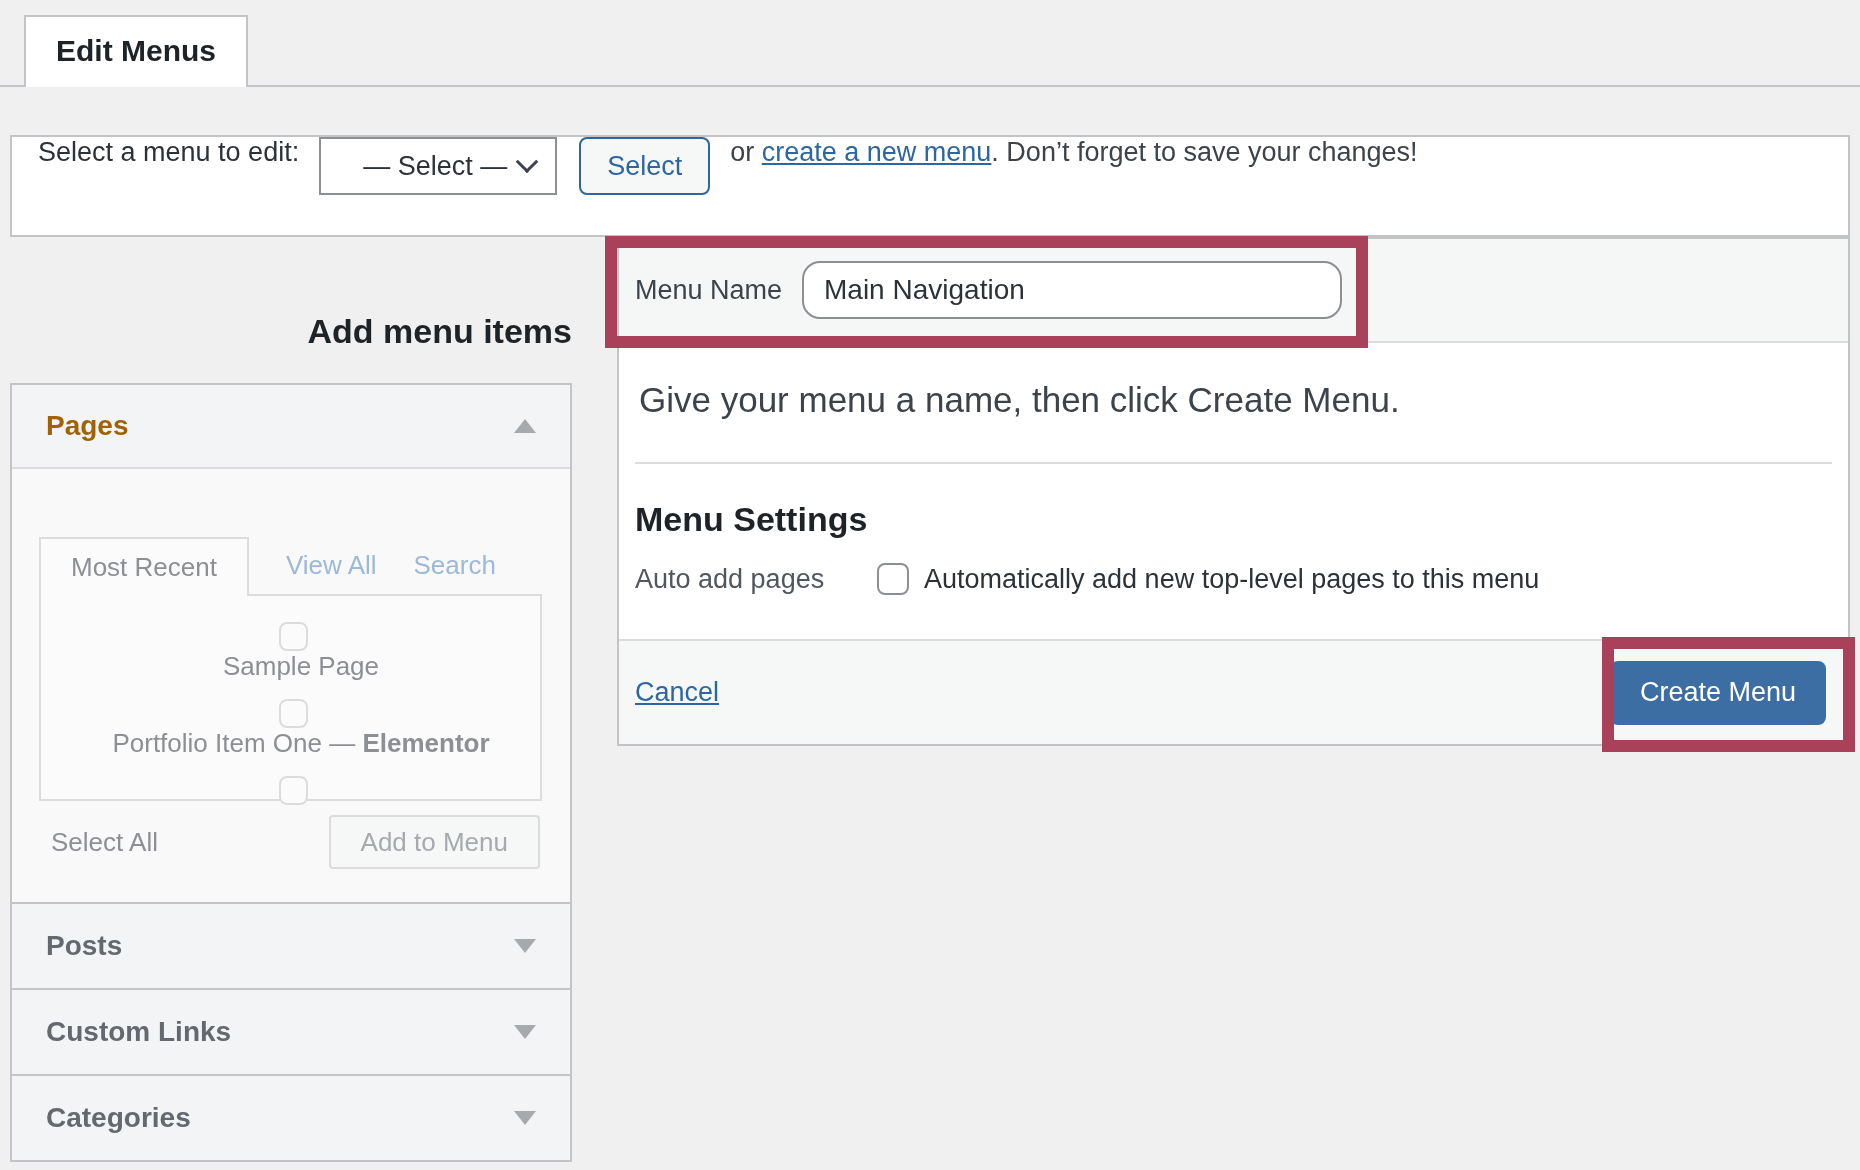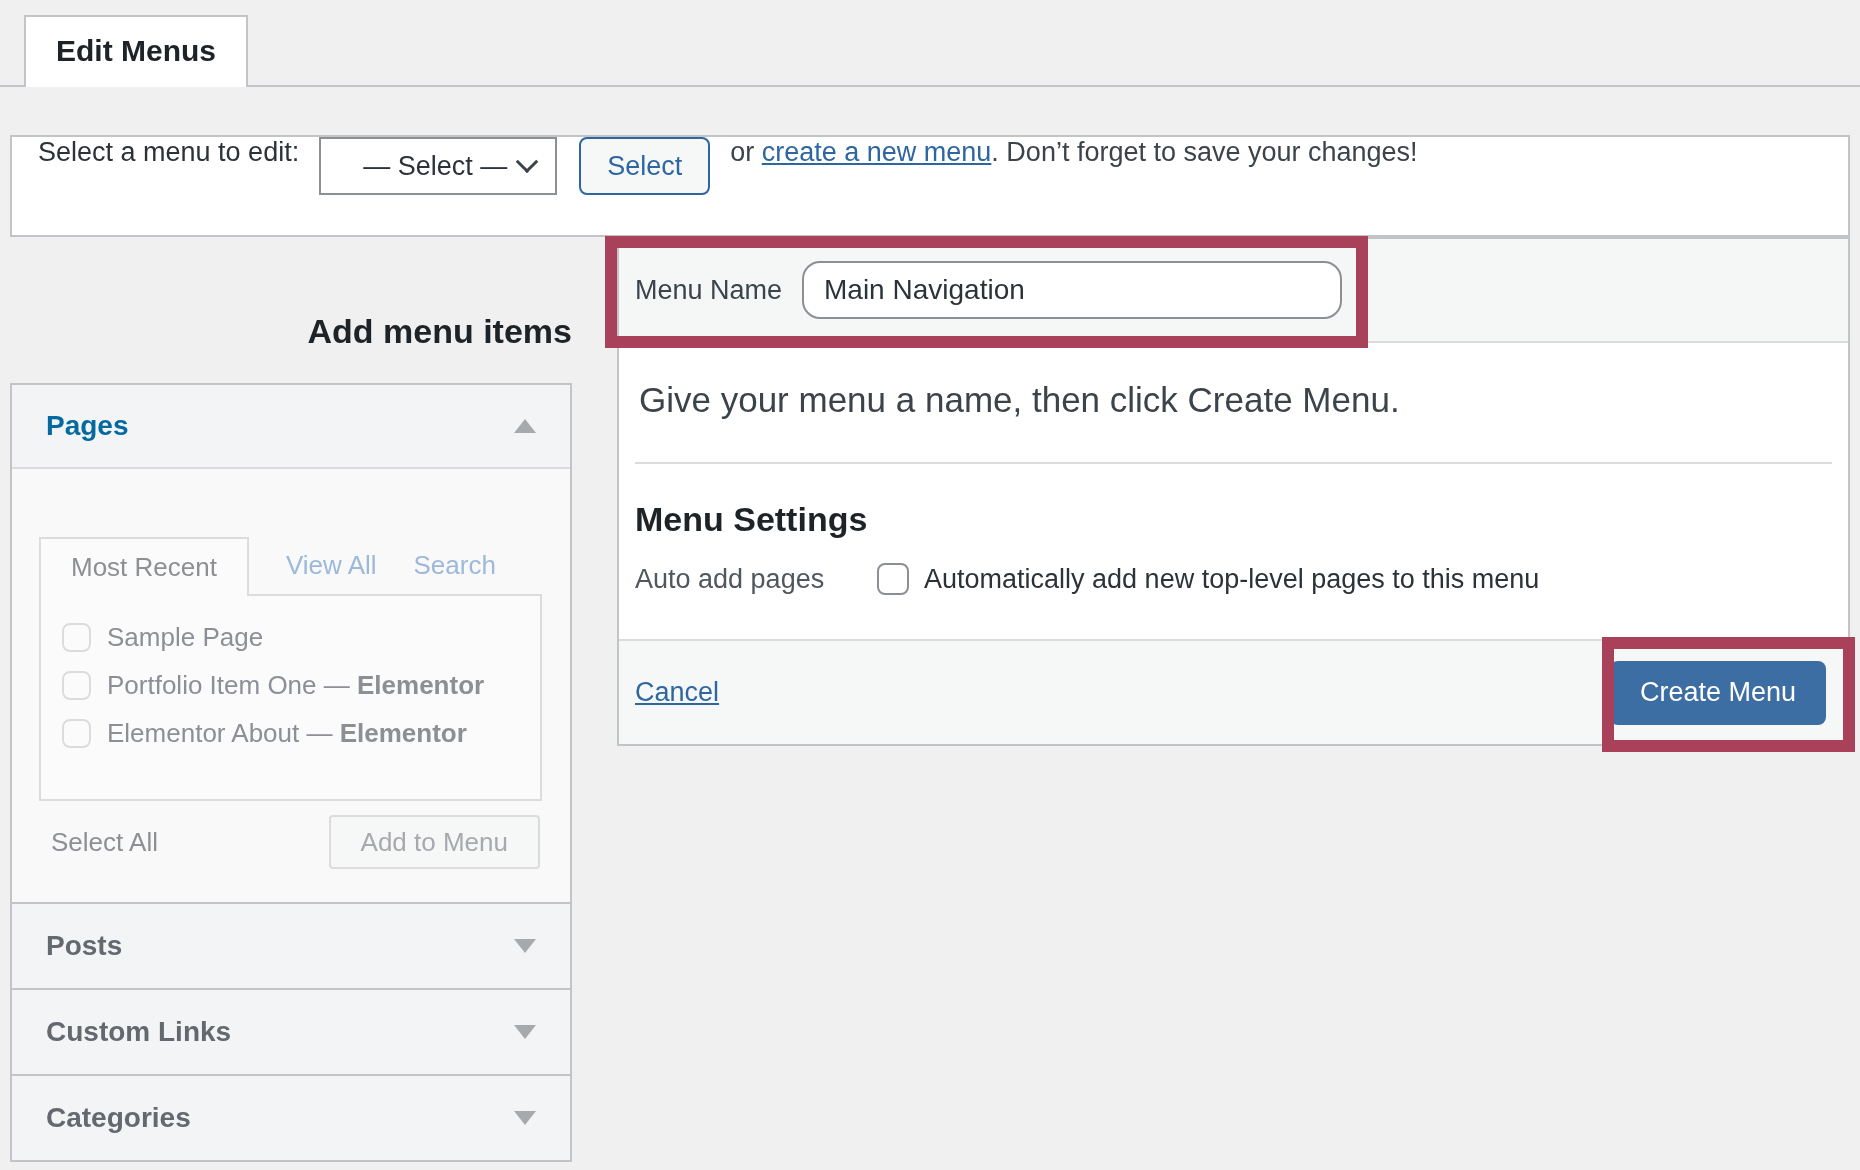--- a/index.html
+++ b/index.html
@@ -60,21 +60,21 @@
     font-size:34px; font-weight:bold; color:#1d2327;
     margin:76px 0 34px 2px; line-height:36px;text-align:right;
   }
 
   
   .accordion { border:2px solid #c3c4c7; background:#f3f4f5; width:562px; }
   .acc-header {
     height:84px; display:flex; align-items:center; justify-content:space-between;
     padding:0 34px; font-size:28px; font-weight:bold; cursor:pointer;
   }
-  .acc-header.open { color:#0369a1; border-bottom:2px solid #dcdcde; }
+  .acc-header.open { color:#a16207; border-bottom:2px solid #dcdcde; }
   .acc-header.closed { color:#646970; border-top:2px solid #c3c4c7; height:86px; }
   .tri-up {
     width:0; height:0; border-left:11px solid transparent;
     border-right:11px solid transparent; border-bottom:14px solid #a7aaad;
   }
   .tri-down {
     width:0; height:0; border-left:11px solid transparent;
     border-right:11px solid transparent; border-top:14px solid #a7aaad;
   }
   .pages-body { background:#f9f9fa; padding:68px 28px 33px 27px; }
@@ -83,21 +83,21 @@
     background:#fbfbfc; border:2px solid #dcdcde; border-bottom:none;
     height:59px; margin-bottom:-2px; padding:0 30px;
     display:flex; align-items:center;
     color:#8c8f94; font-size:26px; position:relative; z-index:2; cursor:pointer;
   }
   .tab-link { color:#9cb9da; font-size:26px; margin-left:37px; cursor:pointer; text-decoration:none; }
   .list-box {
     border:2px solid #dcdcde; background:#fbfbfc;
     height:207px; padding:26px 0 0 21px; position:relative; z-index:1;
   }
-  .page-item { display:flex; align-items:center; margin-bottom:17px; font-size:26px; color:#8c8f94; }
+  .page-item { display:flex; align-items:center; margin-bottom:17px; font-size:26px; color:#8c8f94;flex-direction:column; }
   .page-item b { font-weight:bold; }
   .cb {
     width:29px; height:29px; flex:none;
     border:2px solid #dcdcde; border-radius:8px; background:#fbfbfc;
     margin-right:16px; cursor:pointer;
   }
   .bottom-row { display:flex; align-items:center; justify-content:space-between; padding:14px 2px 0 12px; }
   .select-all { font-size:26px; color:#8c8f94; cursor:pointer; }
   .add-btn {
     height:54px; padding:0 30px; background:#f6f7f7;
@@ -186,21 +186,20 @@
           <div class="page-item">
             <span class="cb"></span>
             <span><span>Sample Page</span><b></b></span>
           </div>
           <div class="page-item">
             <span class="cb"></span>
             <span><span>Portfolio Item One — </span><b>Elementor</b></span>
           </div>
           <div class="page-item">
             <span class="cb"></span>
-            <span><span>Elementor About — </span><b>Elementor</b></span>
           </div>
         </div>
 
         <div class="bottom-row">
           <span class="select-all">Select All</span>
           <button class="add-btn" disabled="">Add to Menu</button>
         </div>
       </div>
 
       <div class="acc-header closed">

